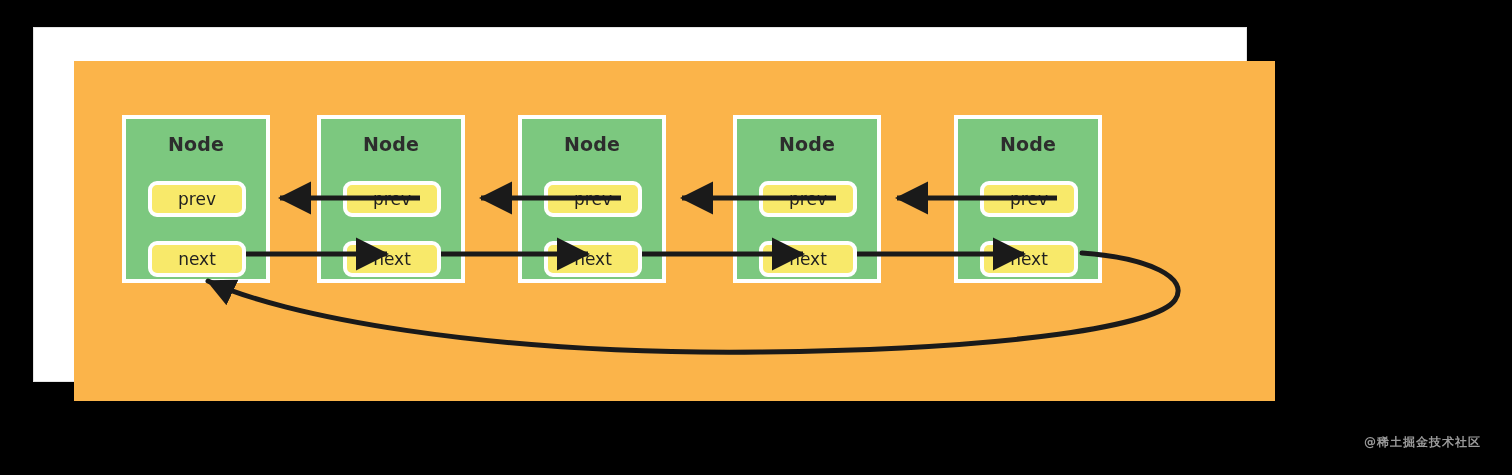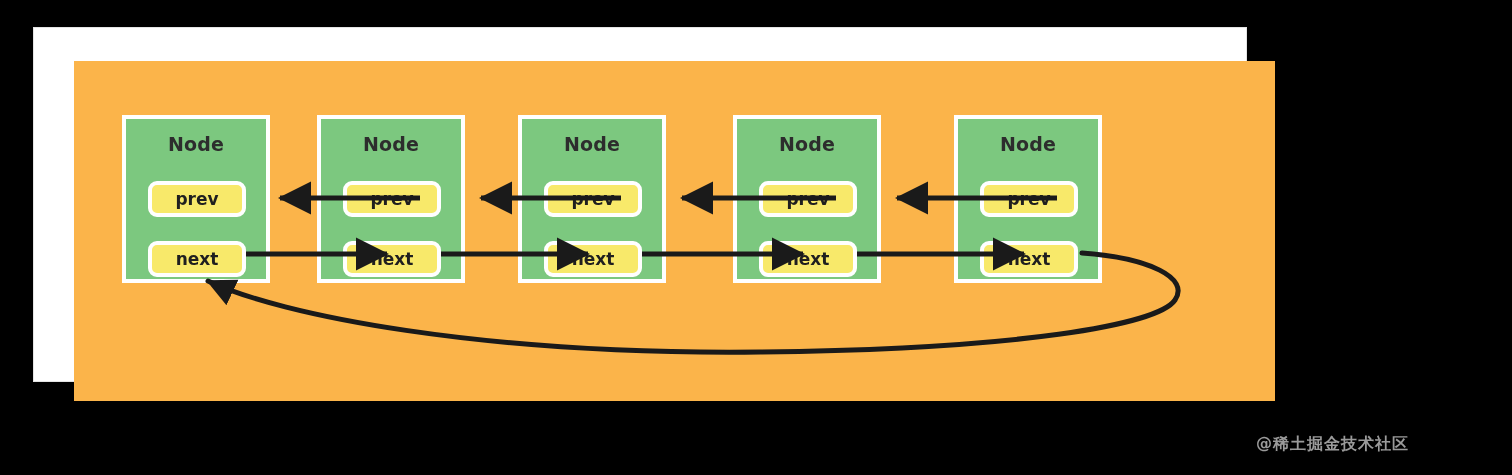--- a/index.html
+++ b/index.html
@@ -73,42 +73,42 @@
     width: 98px;
     height: 36px;
     background: #f8e96a;
     border: 4px solid #ffffff;
     border-radius: 9px;
     box-sizing: border-box;
     display: flex;
     align-items: center;
     justify-content: center;
     font-size: 17px;
-    font-weight: bold;
+    font-weight: normal;
     color: #1f1f1f;
   }
   .field.prev { top: 62px; }
   .field.next { top: 122px; }
 
   
   #arrows {
     position: absolute;
     left: 0;
     top: 0;
     width: 1512px;
     height: 475px;
     pointer-events: none;
   }
 
   
   #watermark {
     position: absolute;
-    left: 1256px;
+    left: 1364px;
     top: 434px;
-    font-size: 16px;
+    font-size: 12px;
     font-weight: bold;
     color: #9a9a9a;
     letter-spacing: 1px;
     white-space: nowrap;
     font-family: "DejaVu Sans", "Liberation Sans", sans-serif;
   }
 </style>
 </head>
 <body>
 

